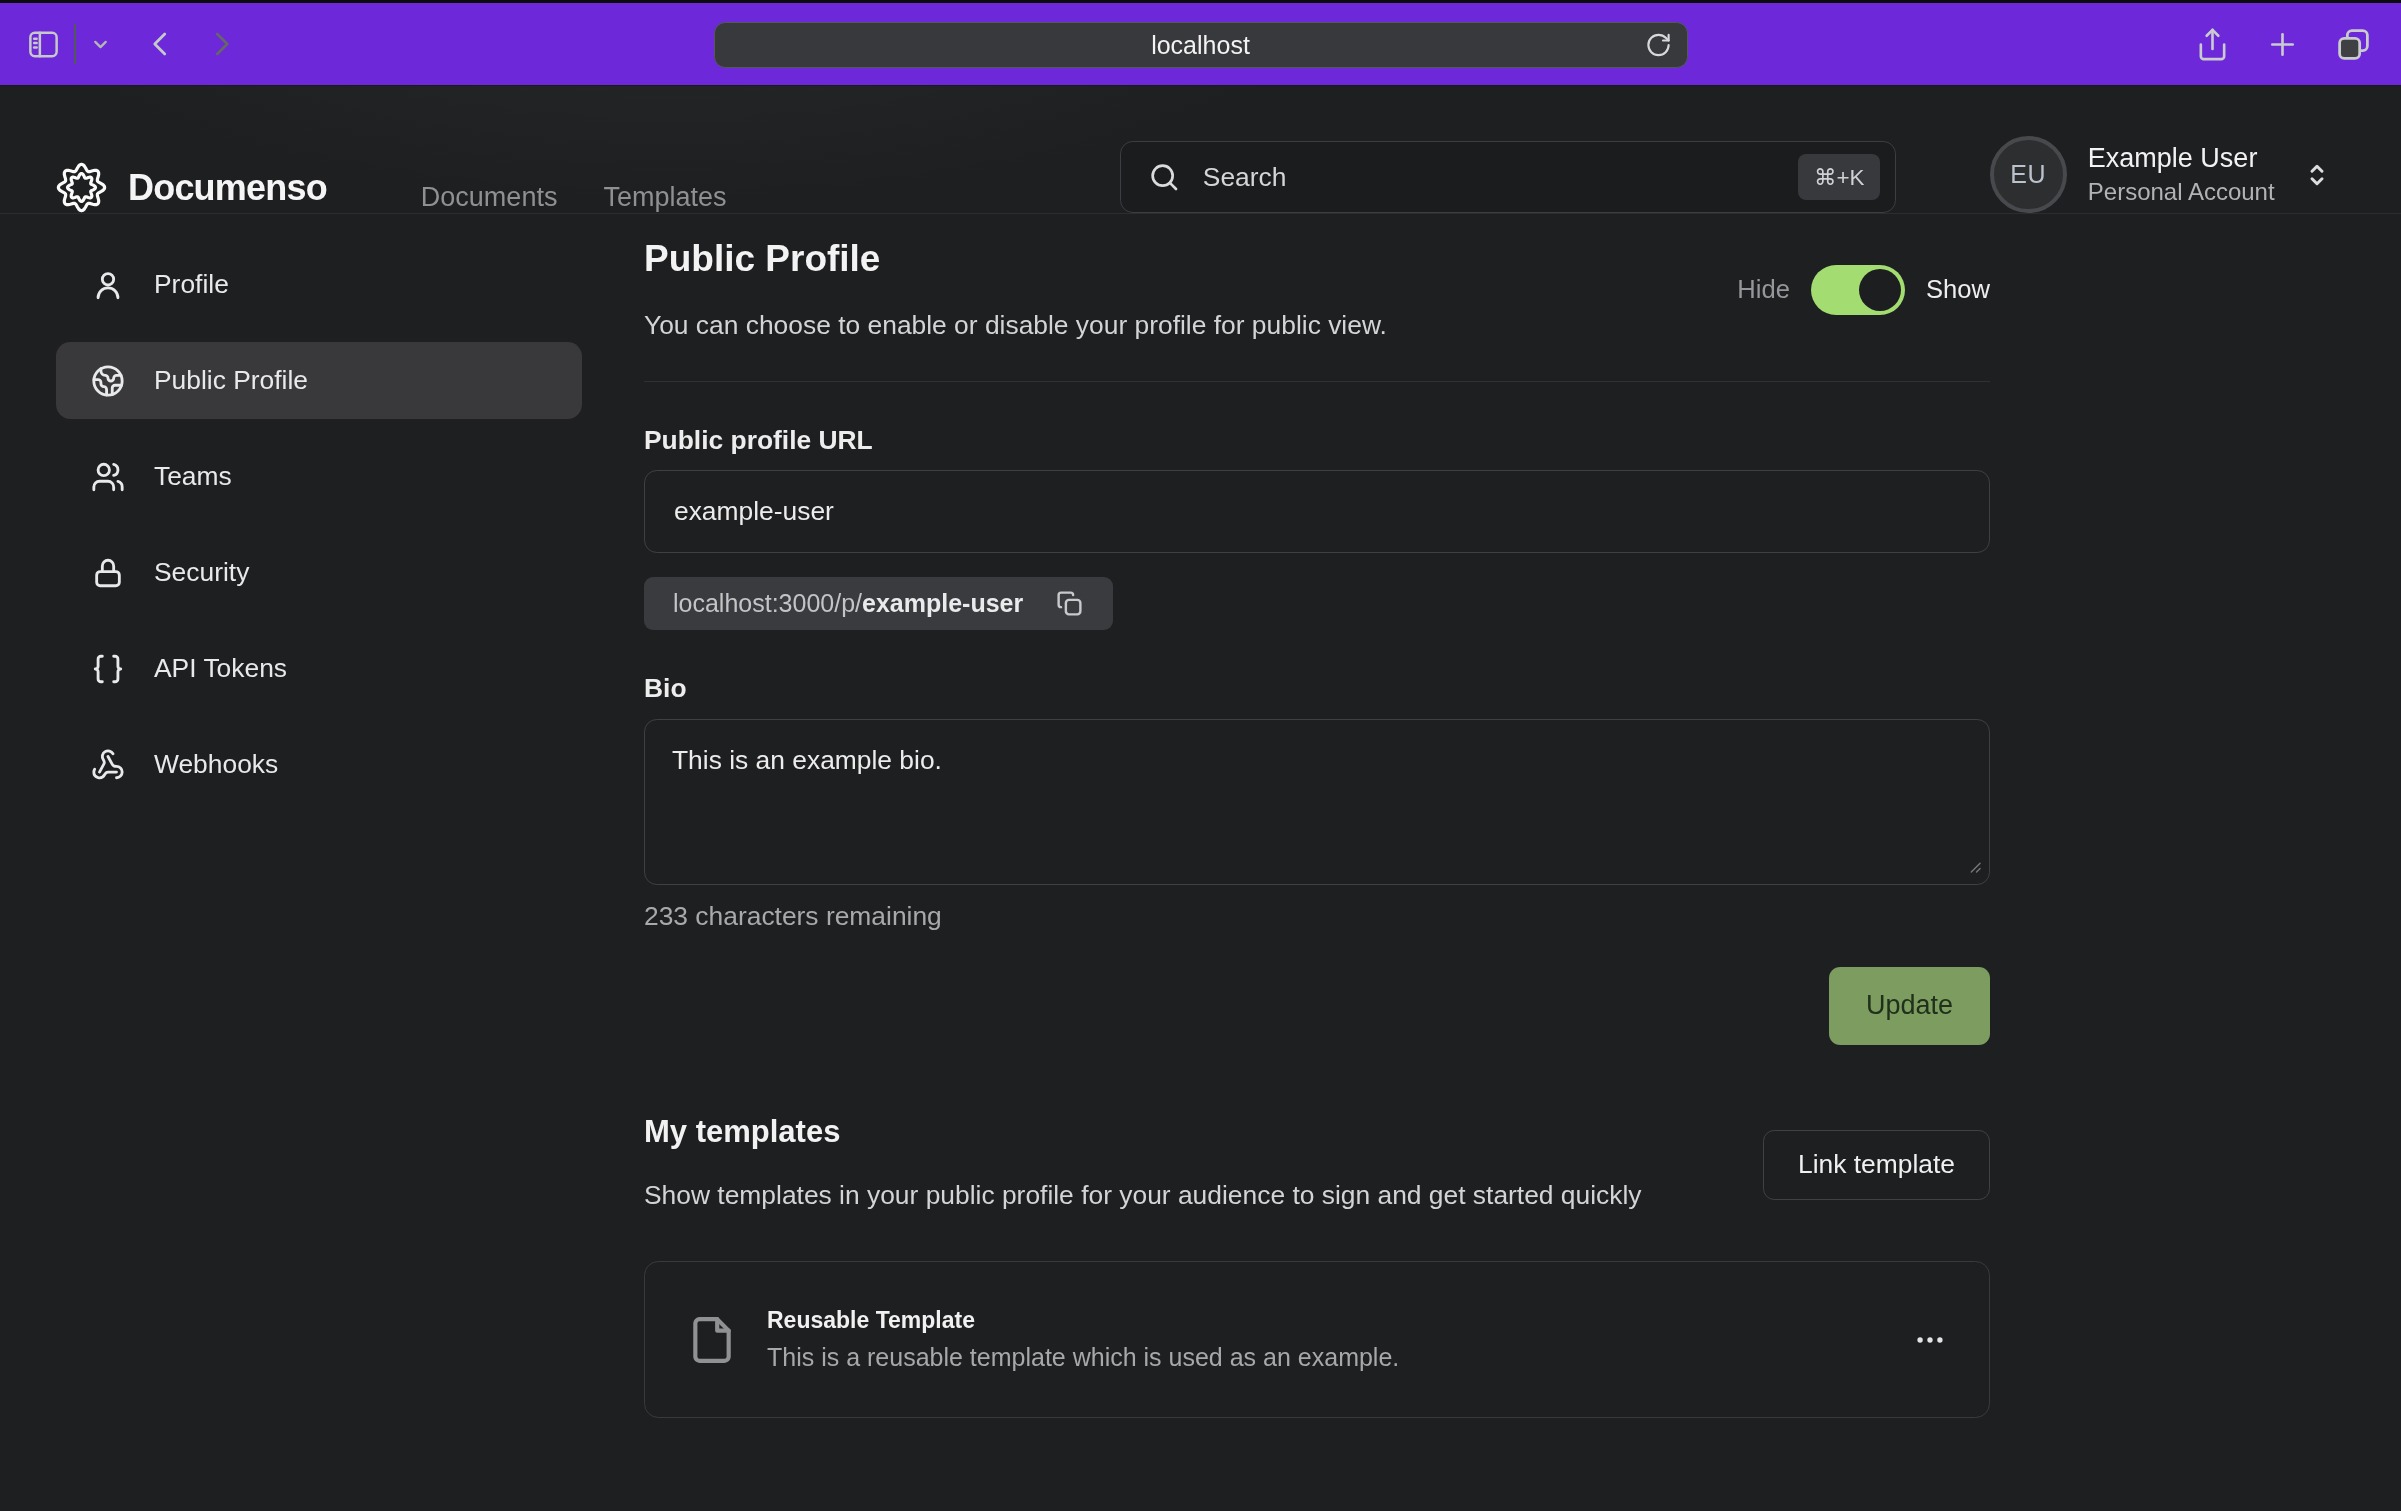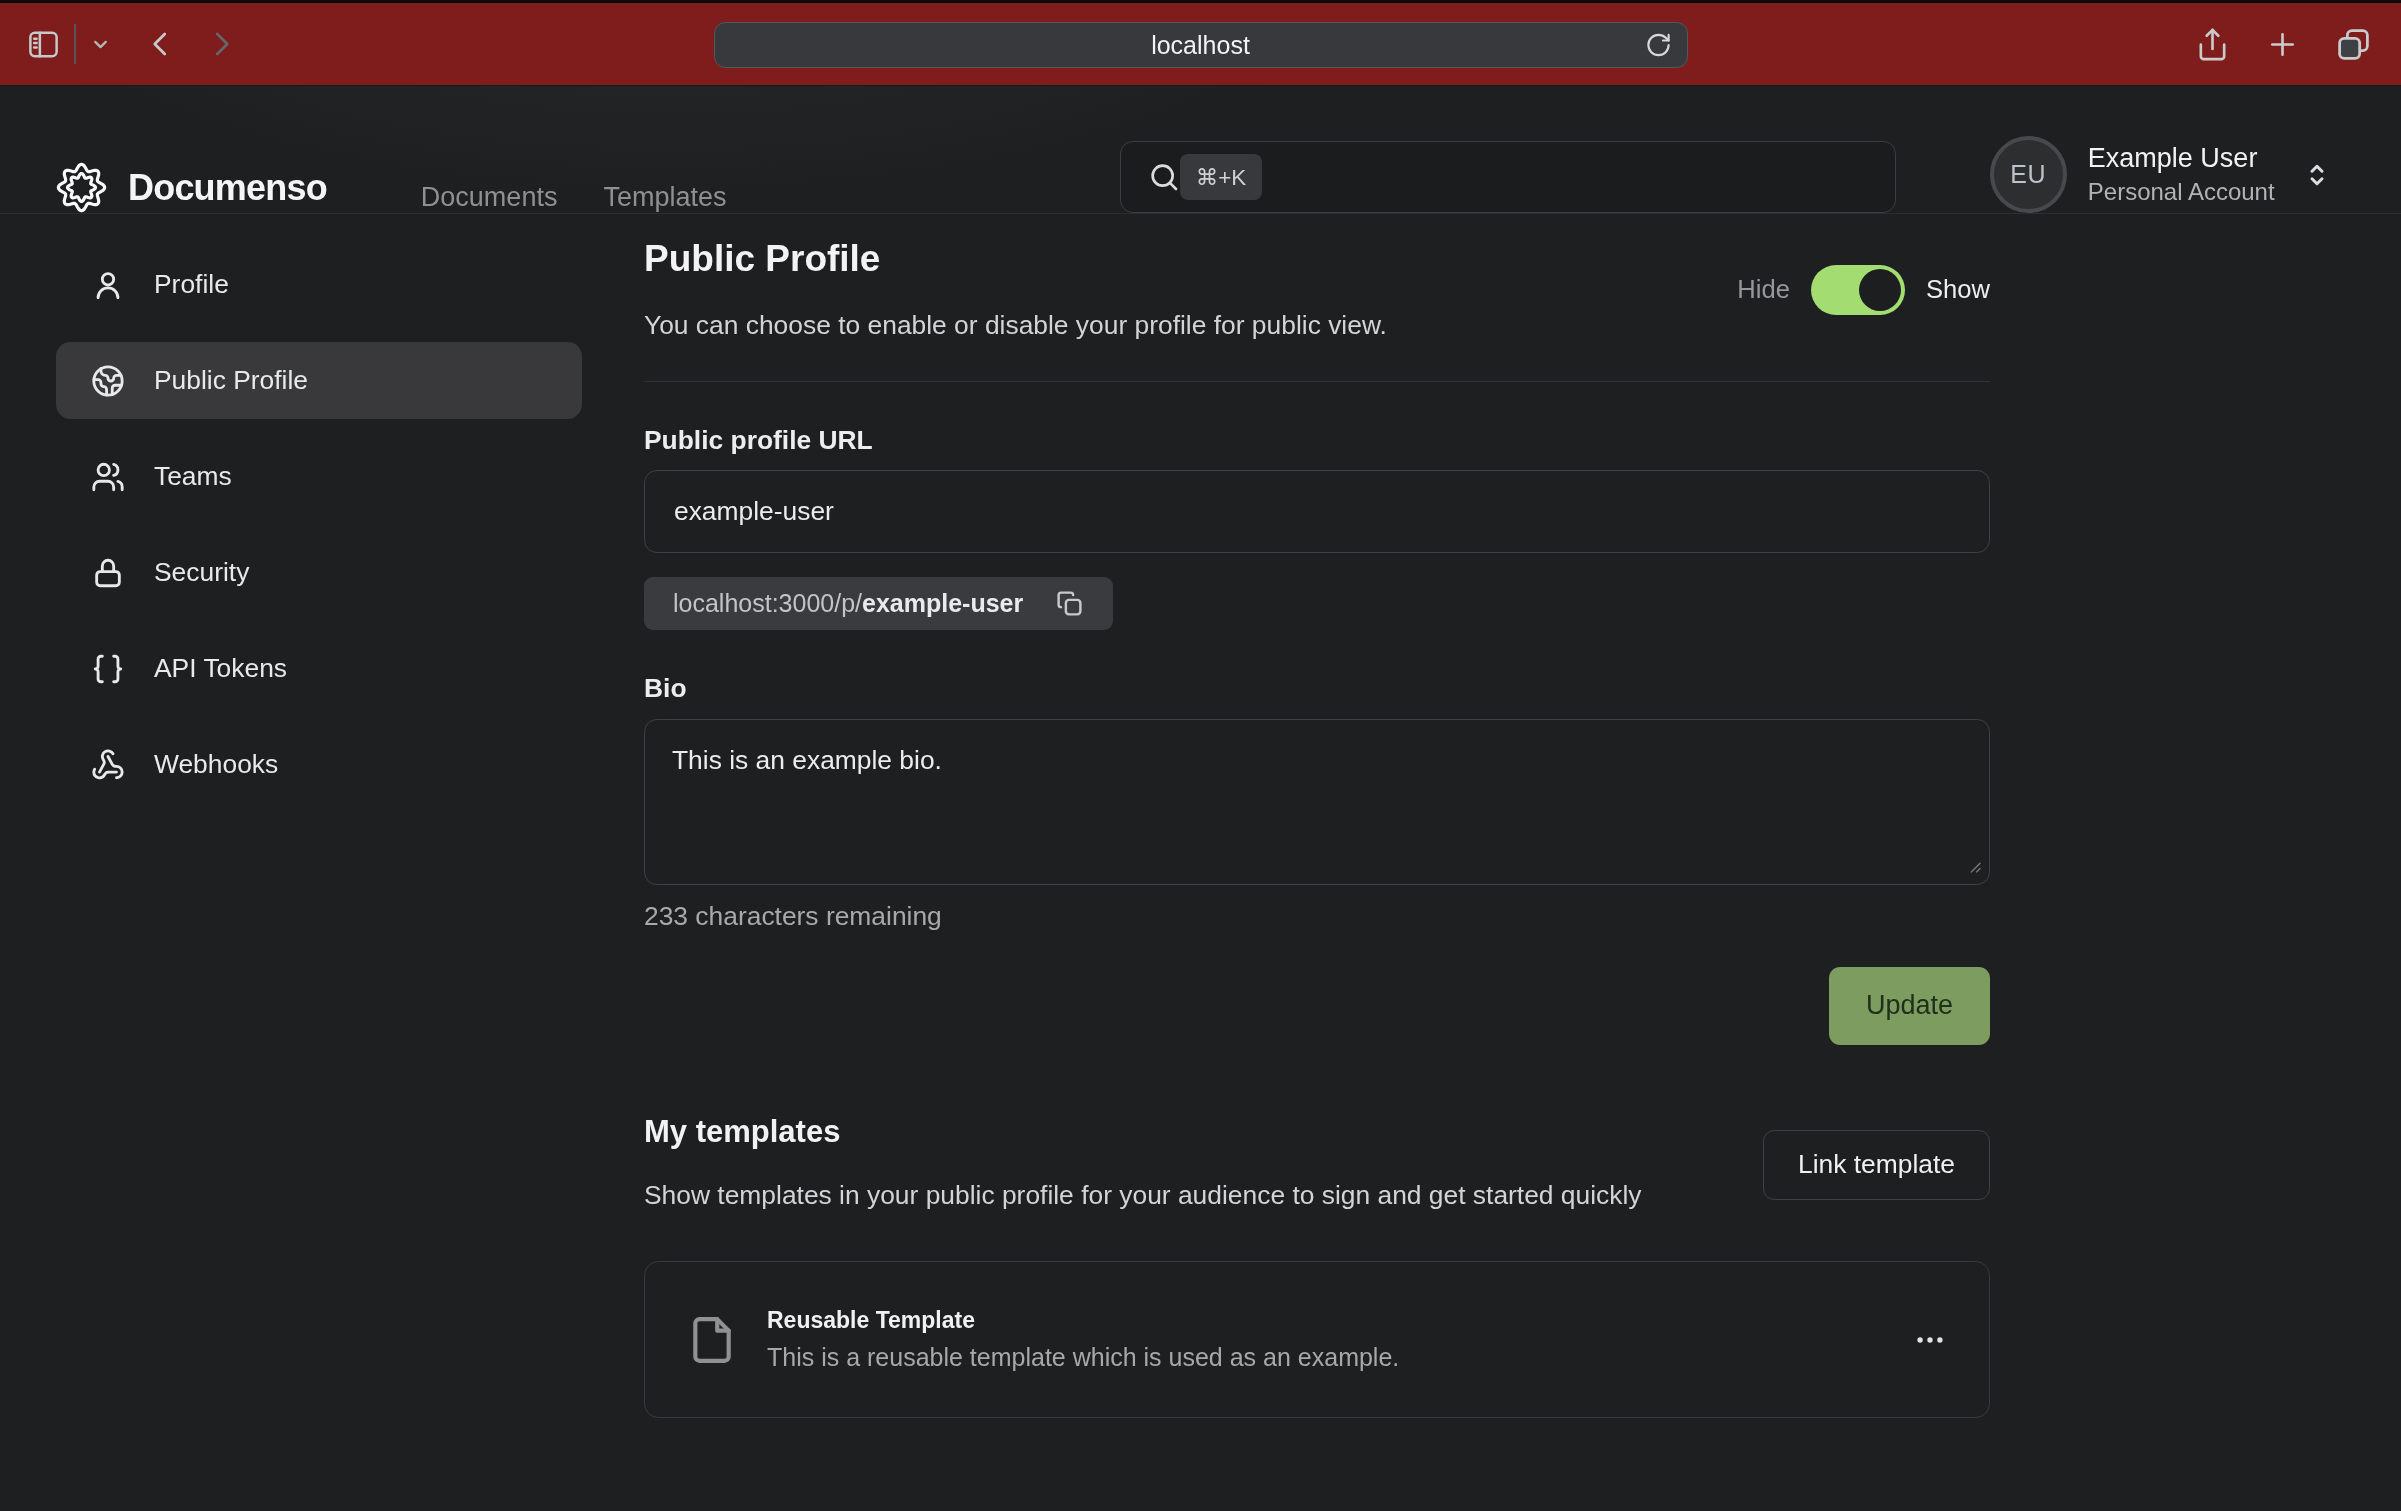--- a/index.html
+++ b/index.html
@@ -2,21 +2,21 @@
 <html style="font-size:12.8px"><head>
 <meta charset="utf-8">
 <style>
   * { box-sizing: border-box; }
   html,body { margin:0; padding:0; background:#1e1f21; }
   body { width:2401px; height:1512px; font-family:"Liberation Sans","DejaVu Sans",sans-serif; }
   .window { position:relative; width:2401px; height:1512px; background:#1e1f21; overflow:hidden; }
 
   
   .chrome { position:absolute; top:0; left:0; width:100%; height:86px;
-            background:#7f1d1d; border-top:3.2px solid #0b0b0b; border-bottom:1.6px solid #1a1a1b; }
+            background:#6d28d9; border-top:3.2px solid #0b0b0b; border-bottom:1.6px solid #1a1a1b; }
   .chrome-left { position:absolute; left:26.4px; top:0; height:100%; display:flex; align-items:center; color:#c6c8ca; }
   .chrome-left svg { display:block; }
   .chrome-vdiv { width:1.6px; height:40px; background:#54565a; margin:0 14.4px 0 12.8px; }
   .chev-sm { color:#b4b6b8; }
   .nav-back { margin-left:35px; color:#c6c8ca; }
   .nav-fwd  { margin-left:30px; color:#64666a; }
   .urlbar { position:absolute; left:50%; transform:translateX(-50%); top:19px; width:974px; height:46px;
             background:#38393c; border:1.6px solid #55575b; border-radius:11.2px;
             display:flex; align-items:center; justify-content:center; color:#f3f3f4; font-size:25px; }
   .urlbar .reload { position:absolute; right:14.4px; top:50%; transform:translateY(-50%); color:#d7d8da; }
@@ -179,20 +179,21 @@
         <span class="nav-link">Templates</span>
       </nav>
 
       <div class="search">
         <span style="display:flex;color:#dadbdc;">
           <svg width="32" height="32" viewBox="0 0 24 24" fill="none" stroke="currentColor" stroke-width="2" stroke-linecap="round" stroke-linejoin="round">
             <circle cx="11" cy="11" r="7.5"></circle>
               <path d="m16.8 16.8 4.2 4.2"></path>
           </svg>
         </span>
+        <input type="text" placeholder="Search" style="">
         <span class="kbd">⌘+K</span>
       </div>
 
       <div class="user-chip">
         <div class="avatar">
           <span>EU</span>
         </div>
         <div class="user-text">
           <div class="user-name">Example User</div>
           <div class="user-sub">Personal Account</div>

